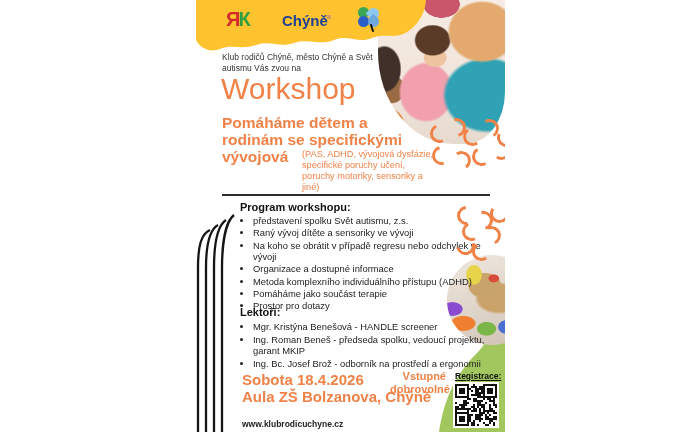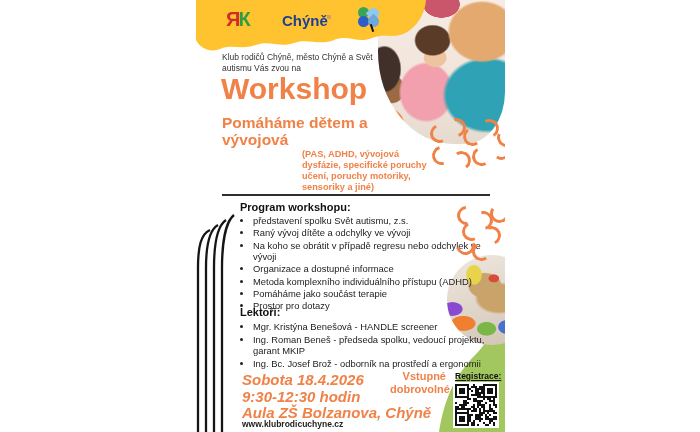--- a/index.html
+++ b/index.html
@@ -32,39 +32,39 @@
   .logo-clover{position:absolute;left:160px;top:5px;width:24px;height:26px;z-index:4;}
   .leaf{position:absolute;width:11px;height:11px;border-radius:50% 50% 6% 50%;}
   .leaf.l1{left:2px;top:2px;background:#3aa655;transform:rotate(45deg);}
   .leaf.l2{left:12px;top:3px;background:#8ec9ee;transform:rotate(135deg);}
   .leaf.l3{left:2px;top:11px;background:#2b5fc7;transform:rotate(-45deg);}
   .leaf.l4{left:12px;top:11px;background:#6fa8dc;transform:rotate(-135deg);}
   .leaf.stem{left:15px;top:19px;width:2px;height:8px;border-radius:0;background:#111;transform:rotate(-18deg);}
 
   
   .intro{position:absolute;left:26px;top:52px;width:172px;font-size:8.5px;line-height:11px;color:#333;z-index:4;}
-  .title{position:absolute;left:25px;top:72px;font-size:30px;font-weight:bold;color:#f08248;z-index:4;}
+  .title{position:absolute;left:25px;top:72px;font-size:30px;font-weight:normal;color:#f08248;z-index:4;}
   .subtitle{position:absolute;left:26px;top:114px;font-size:15.5px;line-height:17px;font-weight:bold;color:#f08248;z-index:4;}
   .subtitle span{display:block;}
   .subnote{position:absolute;left:106px;top:149px;width:138px;font-size:9.2px;line-height:11px;
-           font-weight:bold;color:#f08248;z-index:4;}
+           font-weight:normal;color:#f08248;z-index:4;}
 
   .separator{position:absolute;left:26px;top:194px;width:268px;height:2.2px;background:#2e2e2e;z-index:4;}
 
   
   .section-heading{font-size:11px;font-weight:bold;color:#111;}
   .program{position:absolute;left:44px;top:201px;width:262px;z-index:4;}
   .lecturers{position:absolute;left:44px;top:306px;width:258px;z-index:4;}
   ul.blist{margin:3px 0 0 0;padding-left:13px;}
   ul.blist li{font-size:9.4px;line-height:10.9px;color:#222;margin:0 0 1.5px 0;}
   .lecturers ul.blist li{line-height:11.3px;margin-bottom:1.5px;}
 
   
   .event-block{position:absolute;left:46px;top:372px;font-size:15px;line-height:16.5px;font-weight:bold;
-               color:#f08248;z-index:5;font-style:italic;}
+               color:#f08248;z-index:5;}
   .event-block span{display:block;}
   .website{position:absolute;left:46px;top:419px;font-size:8.5px;font-weight:bold;color:#222;z-index:5;}
   .admission{position:absolute;left:194px;top:370px;width:56px;text-align:right;font-size:11px;
              line-height:13px;font-weight:bold;color:#f08248;z-index:5;}
   .green-blob{position:absolute;left:238px;top:308px;width:71px;height:124px;z-index:2;}
   .registration-label{position:absolute;left:259px;top:371px;font-size:8.5px;font-weight:bold;color:#111;z-index:5;text-decoration:underline;}
   .qr{position:absolute;left:257px;top:382px;width:42px;height:42px;background:#fff;padding:2px;z-index:5;
       display:grid;grid-template-columns:repeat(21,2px);grid-template-rows:repeat(21,2px);}
   .qr div{width:2px;height:2px;}
   .qr .d{background:#111;}
@@ -115,31 +115,32 @@
       <span class="leaf l2"></span>
       <span class="leaf l3"></span>
       <span class="leaf l4"></span>
       <span class="leaf stem"></span>
     </div>
 
     <div class="intro">Klub rodičů Chýně, město Chýně a Svět autismu Vás zvou na</div>
     <div class="title">Workshop</div>
     <div class="subtitle">
       <span>Pomáháme dětem a</span>
+      <span>rodinám se specifickými</span>
       <span>vývojová</span>
     </div>
     <div class="subnote">(PAS, ADHD, vývojová dysfázie, specifické poruchy učení, poruchy motoriky, sensoriky a jiné)</div>
 
     <div class="separator"></div>
 
     <div class="program">
       <div class="section-heading">Program workshopu:</div>
       <ul class="blist">
           <li>představení spolku Svět autismu, z.s.</li>
-          <li>Raný vývoj dítěte a odchylky ve vývoji</li>
+          <li>Raný vývoj dítěte a sensoriky ve vývoji</li>
           <li>Na koho se obrátit v případě regresu nebo odchylek ve vývoji</li>
           <li>Organizace a dostupné informace</li>
           <li>Metoda komplexního individuálního přístupu (ADHD)</li>
           <li>Pomáháme jako součást terapie</li>
           <li>Prostor pro dotazy</li>
         </ul>
     </div>
 
     <div class="lecturers">
       <div class="section-heading">Lektoři:</div>
@@ -150,21 +151,20 @@
         </ul>
     </div>
 
     <svg class="green-blob" viewBox="0 0 71 124">
       <path d="M71 4 C62 12 57 18 53 30 C49 42 40 46 30 60 C18 76 10 94 5 124 L71 124 Z" fill="#a2c75f"></path>
     </svg>
     <div class="photo-circle"></div>
 
     <div class="event-block">
       <span>Sobota 18.4.2026</span>
-      <span>9:30-12:30 hodin</span>
       <span>Aula ZŠ Bolzanova, Chýně</span>
     </div>
     <div class="website">www.klubrodicuchyne.cz</div>
     <div class="admission">Vstupné dobrovolné</div>
     <div class="registration-label">Registrace:</div>
     <div class="qr">
         <div class="d"></div>
         <div class="d"></div>
         <div class="d"></div>
         <div class="d"></div>

